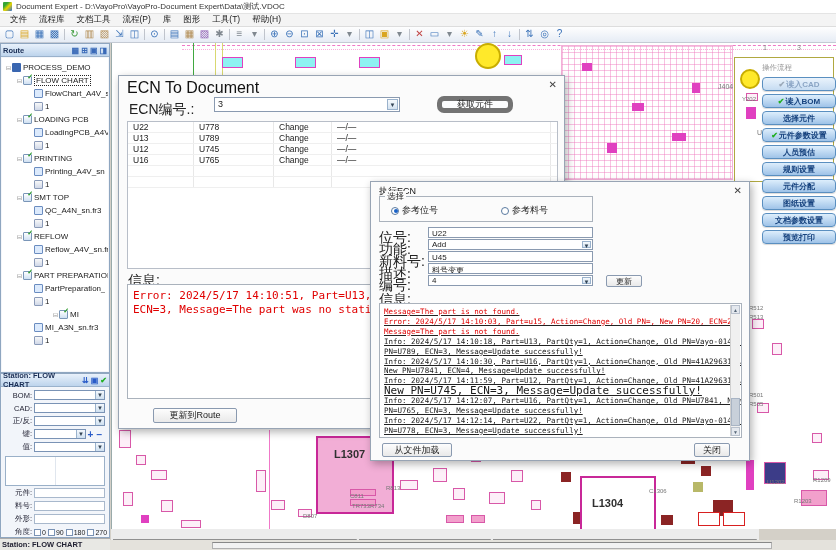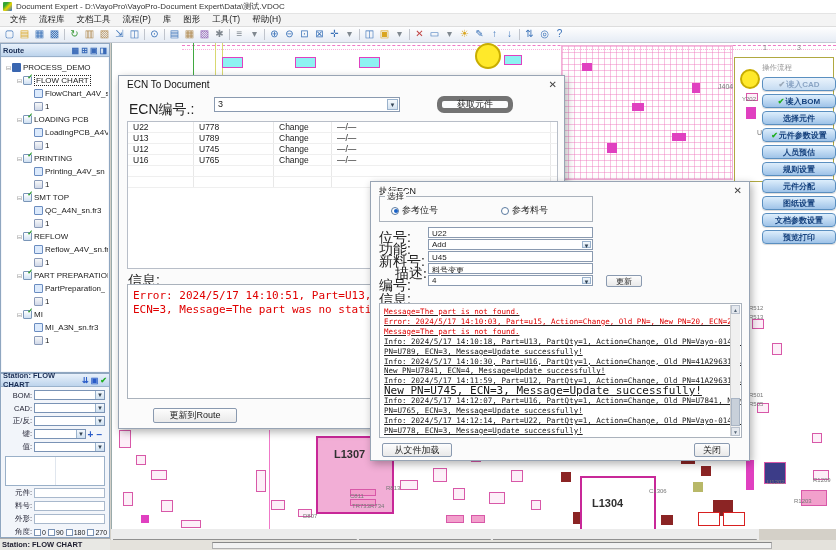--- a/index.html
+++ b/index.html
@@ -84,21 +84,21 @@
   .ops{position:absolute;left:752px;top:56px;width:84px;z-index:3;}
   .ops-title{font-size:7.5px;color:#999;background:rgba(255,255,255,.8);display:inline-block;margin-left:8px;padding:0 2px;}
   .opbtn{width:74px;height:14px;margin:3px 0 0 10px;border:1px solid #5a8fc0;border-radius:4px;
     background:linear-gradient(#ddeefc,#9fc3e8);display:flex;align-items:center;justify-content:center;
     font-size:8px;font-weight:bold;color:#16427e;box-shadow:0 1px 1px rgba(0,0,0,.15);cursor:default;white-space:nowrap;}
   .opbtn.dim{background:linear-gradient(#eaf3fc,#c6dcf2);color:#8aa4c4;}
   .opchk{font-size:8px;margin-right:1px;}
   .opchk.g{color:#1faf1f;} .opchk.gr{color:#9aa8b8;}
   
   .dlg{position:absolute;background:#fbfbfb;border:1px solid #98a4b4;box-shadow:2px 3px 8px rgba(0,0,0,.3);}
-  .dtitle{position:absolute;left:8px;top:3px;font-size:10px;color:#111;}
+  .dtitle{position:absolute;left:8px;top:3px;font-size:16px;color:#111;}
   .dclose{position:absolute;top:3px;right:7px;font-size:10px;color:#444;cursor:default;}
   .dlabel{position:absolute;font-size:14px;color:#222;}
   .dcombo{position:absolute;background:#fff;border:1px solid #8a9ab0;}
   .dcombo .arr{position:absolute;right:1px;top:1px;bottom:1px;width:11px;background:linear-gradient(#f6fafd,#d4e2f0);
     border:1px solid #9ab2cc;font-size:6px;text-align:center;color:#345;line-height:11px;}
   .dcombo .cval{position:absolute;left:3px;top:1px;font-size:9px;}
   .dinput{position:absolute;background:#fff;border:1px solid #8a9ab0;font-size:8px;padding:1px 3px;overflow:hidden;white-space:nowrap;}
   .dbtn{position:absolute;background:linear-gradient(#fdfdfd,#e9e9e9);border:1px solid #8a9ab0;border-radius:2px;
     font-size:9px;display:flex;align-items:center;justify-content:center;cursor:default;}
   .dbtn.pill{border:5px solid #737373;border-radius:7px;background:#fcfdfe;}
@@ -381,21 +381,21 @@
         <div class="trow" style="padding-left: 25px;">
           <span class="texp"></span>
           <span class="tico ti-doc"></span>
           <span class="tlabel">PartPreparation_</span>
         </div>
         <div class="trow" style="padding-left: 25px;">
           <span class="texp"></span>
           <span class="tico ti-st"></span>
           <span class="tlabel">1</span>
         </div>
-        <div class="trow" style="padding-left: 14px;">
+        <div class="trow" style="padding-left: 14px; margin-left: 36px;">
           <span class="texp">⊟</span>
           <span class="tico ti-proc"></span>
           <span class="tlabel">MI</span>
         </div>
         <div class="trow" style="padding-left: 25px;">
           <span class="texp"></span>
           <span class="tico ti-doc"></span>
           <span class="tlabel">MI_A3N_sn.fr3</span>
         </div>
         <div class="trow" style="padding-left: 25px;">
@@ -608,21 +608,21 @@
 
     <div class="dlabel" style="left:8px;top:59px;">功能:</div>
     <div class="dcombo" style="left:57px;top:57px;width:165px;height:11px;">
       <span class="cval" style="font-size:8px;top:0;">Add</span>
       <span class="arr" style="width:9px;line-height:8px;">▼</span>
     </div>
 
     <div class="dlabel" style="left:8px;top:71px;">新料号:</div>
     <div class="dinput" style="left:57px;top:69px;width:165px;height:11px;">U45</div>
 
-    <div class="dlabel" style="left:24px;top:83px;font-family:Liberation Serif, serif;">描述:</div>
+    <div class="dlabel" style="left:8px;top:83px;font-family:Liberation Serif, serif;">描述:</div>
     <div class="dinput" style="left:57px;top:81px;width:165px;height:11px;">料号变更</div>
 
     <div class="dlabel" style="left:8px;top:95px;">编号:</div>
     <div class="dcombo" style="left:57px;top:93px;width:165px;height:11px;">
       <span class="cval" style="font-size:8px;top:0;">4</span>
       <span class="arr" style="width:9px;line-height:8px;">▼</span>
     </div>
     <div class="dbtn" style="left:235px;top:93px;width:36px;height:12px;font-size:8px;">更新</div>
 
     <div class="dlabel" style="left:8px;top:109px;">信息:</div>

